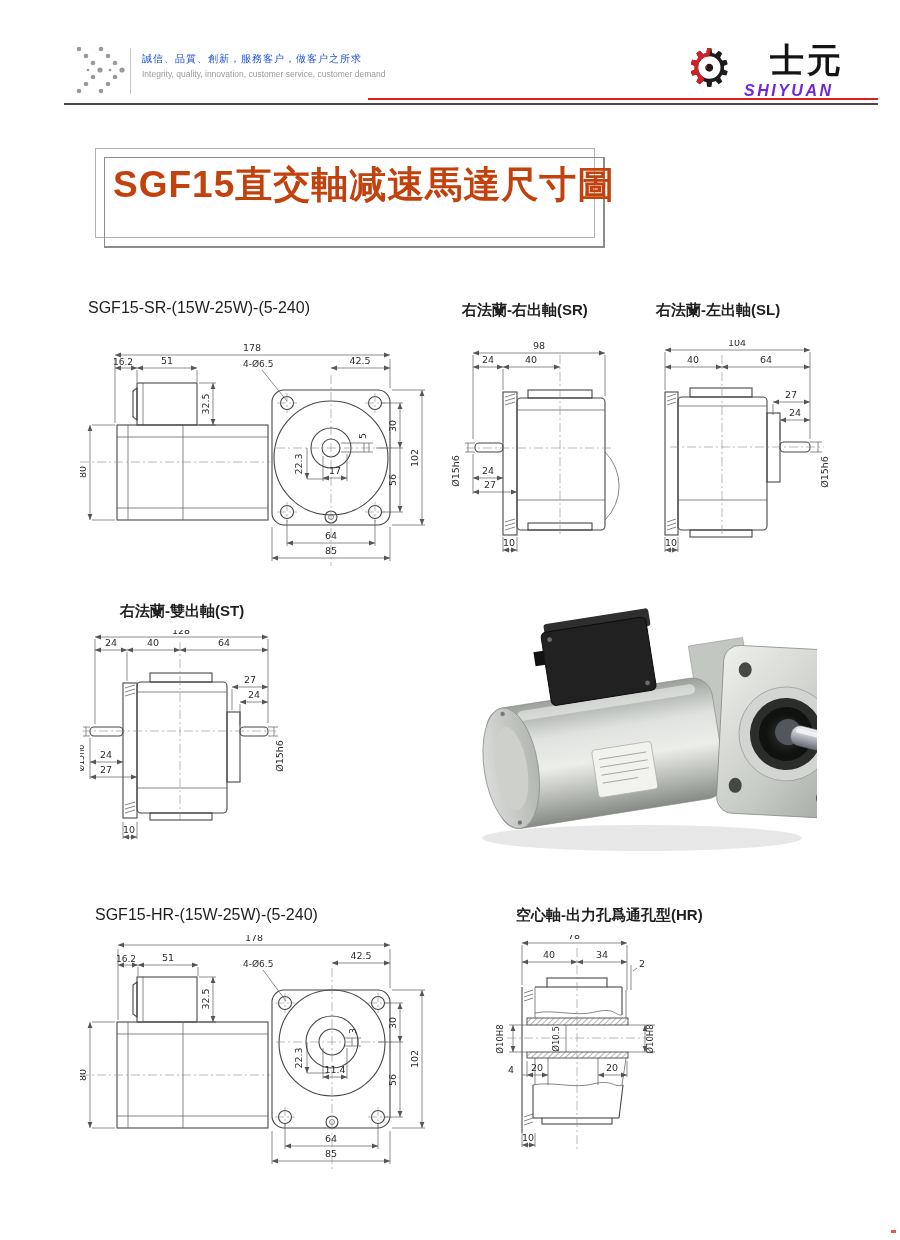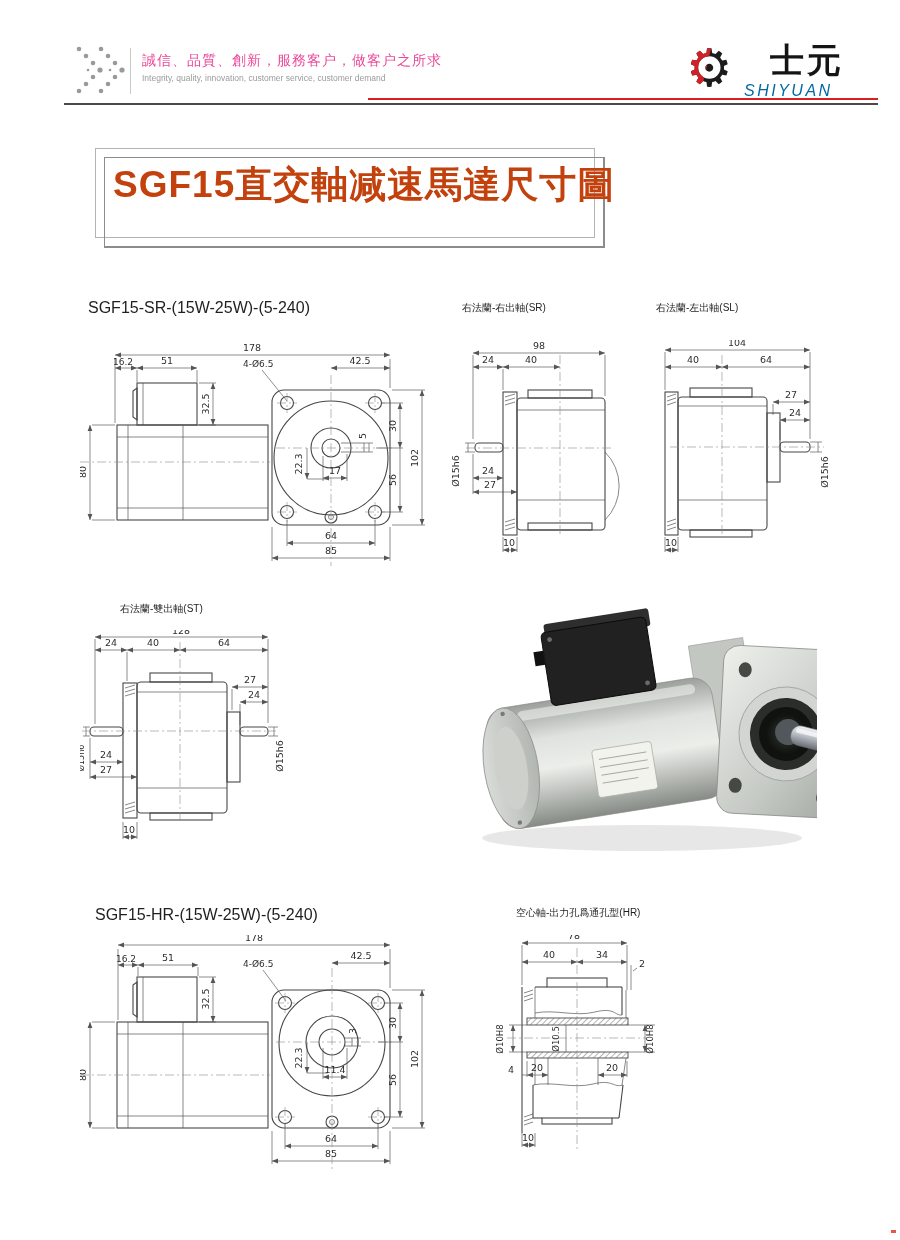--- a/index.html
+++ b/index.html
@@ -1,39 +1,39 @@
 <!DOCTYPE html>
 <html><head>
 <meta charset="utf-8">
 <style>
   html,body{margin:0;padding:0;background:#fff;}
   .page{position:relative;width:900px;height:1240px;background:#ffffff;overflow:hidden;
         font-family:"Liberation Sans",sans-serif;}
   .abs{position:absolute;}
   
-  .slogan-zh{font-size:14px;color:#ec4899;letter-spacing:1px;}
+  .slogan-zh{font-size:10px;color:#1d4ed8;letter-spacing:1px;}
   .slogan-en{font-size:8.5px;color:#9b9b9b;margin-top:3px;}
   .vdiv{width:1px;height:46px;background:#c9c9c9;}
   .gear{width:56px;height:56px;position:relative;}
   .gear span{position:absolute;left:0;top:0;font-size:52px;line-height:56px;
              font-family:"DejaVu Sans",sans-serif;}
   .gear-black{color:#1c1c1c;}
   .gear-red{color:#cf2126;clip-path:polygon(0 0,58% 0,30% 100%,0 100%);}
   .brand-zh{font-size:34px;font-weight:900;color:#141414;letter-spacing:3px;}
-  .brand-en{font-size:16px;font-weight:normal;font-style:italic;color:#0369a1;letter-spacing:2.5px;}
+  .brand-en{font-size:16px;font-weight:bold;font-style:italic;color:#6d28d9;letter-spacing:2.5px;}
   .line-red{height:2px;background:#d7201f;}
   .line-dark{height:2px;background:#4a4a4a;}
   
   .tbox{border:1px solid #b3b3b3;}
   .tbox2{border:1px solid #8c8c8c;border-right-width:2px;border-bottom-width:2px;}
   .main-title{font-size:37px;font-weight:900;color:#c2410c;letter-spacing:1px;white-space:nowrap;}
   .sub-title{font-size:15.5px;font-weight:bold;font-style:italic;color:#8c8c8c;}
   
   .dwg-label{font-size:16px;color:#1f1f1f;white-space:nowrap;}
-  .dwg-label-cjk{font-size:10px;font-weight:400;color:#1f1f1f;white-space:nowrap;}
+  .dwg-label-cjk{font-size:15px;font-weight:700;color:#1f1f1f;white-space:nowrap;}
   
   .ol{fill:none;stroke:#474747;stroke-width:1.1;}
   .olt{fill:none;stroke:#555;stroke-width:0.7;}
   .dl{fill:none;stroke:#5c5c5c;stroke-width:0.7;}
   .cl{fill:none;stroke:#8a8a8a;stroke-width:0.6;stroke-dasharray:9 3 2 3;}
   .dt{font-family:"DejaVu Sans",sans-serif;font-size:9.5px;fill:#2d2d2d;text-anchor:middle;}
   .dts{font-family:"DejaVu Sans",sans-serif;font-size:9px;fill:#2d2d2d;text-anchor:start;}
   .speck{background:#e4574f;}
 </style>
 </head>

